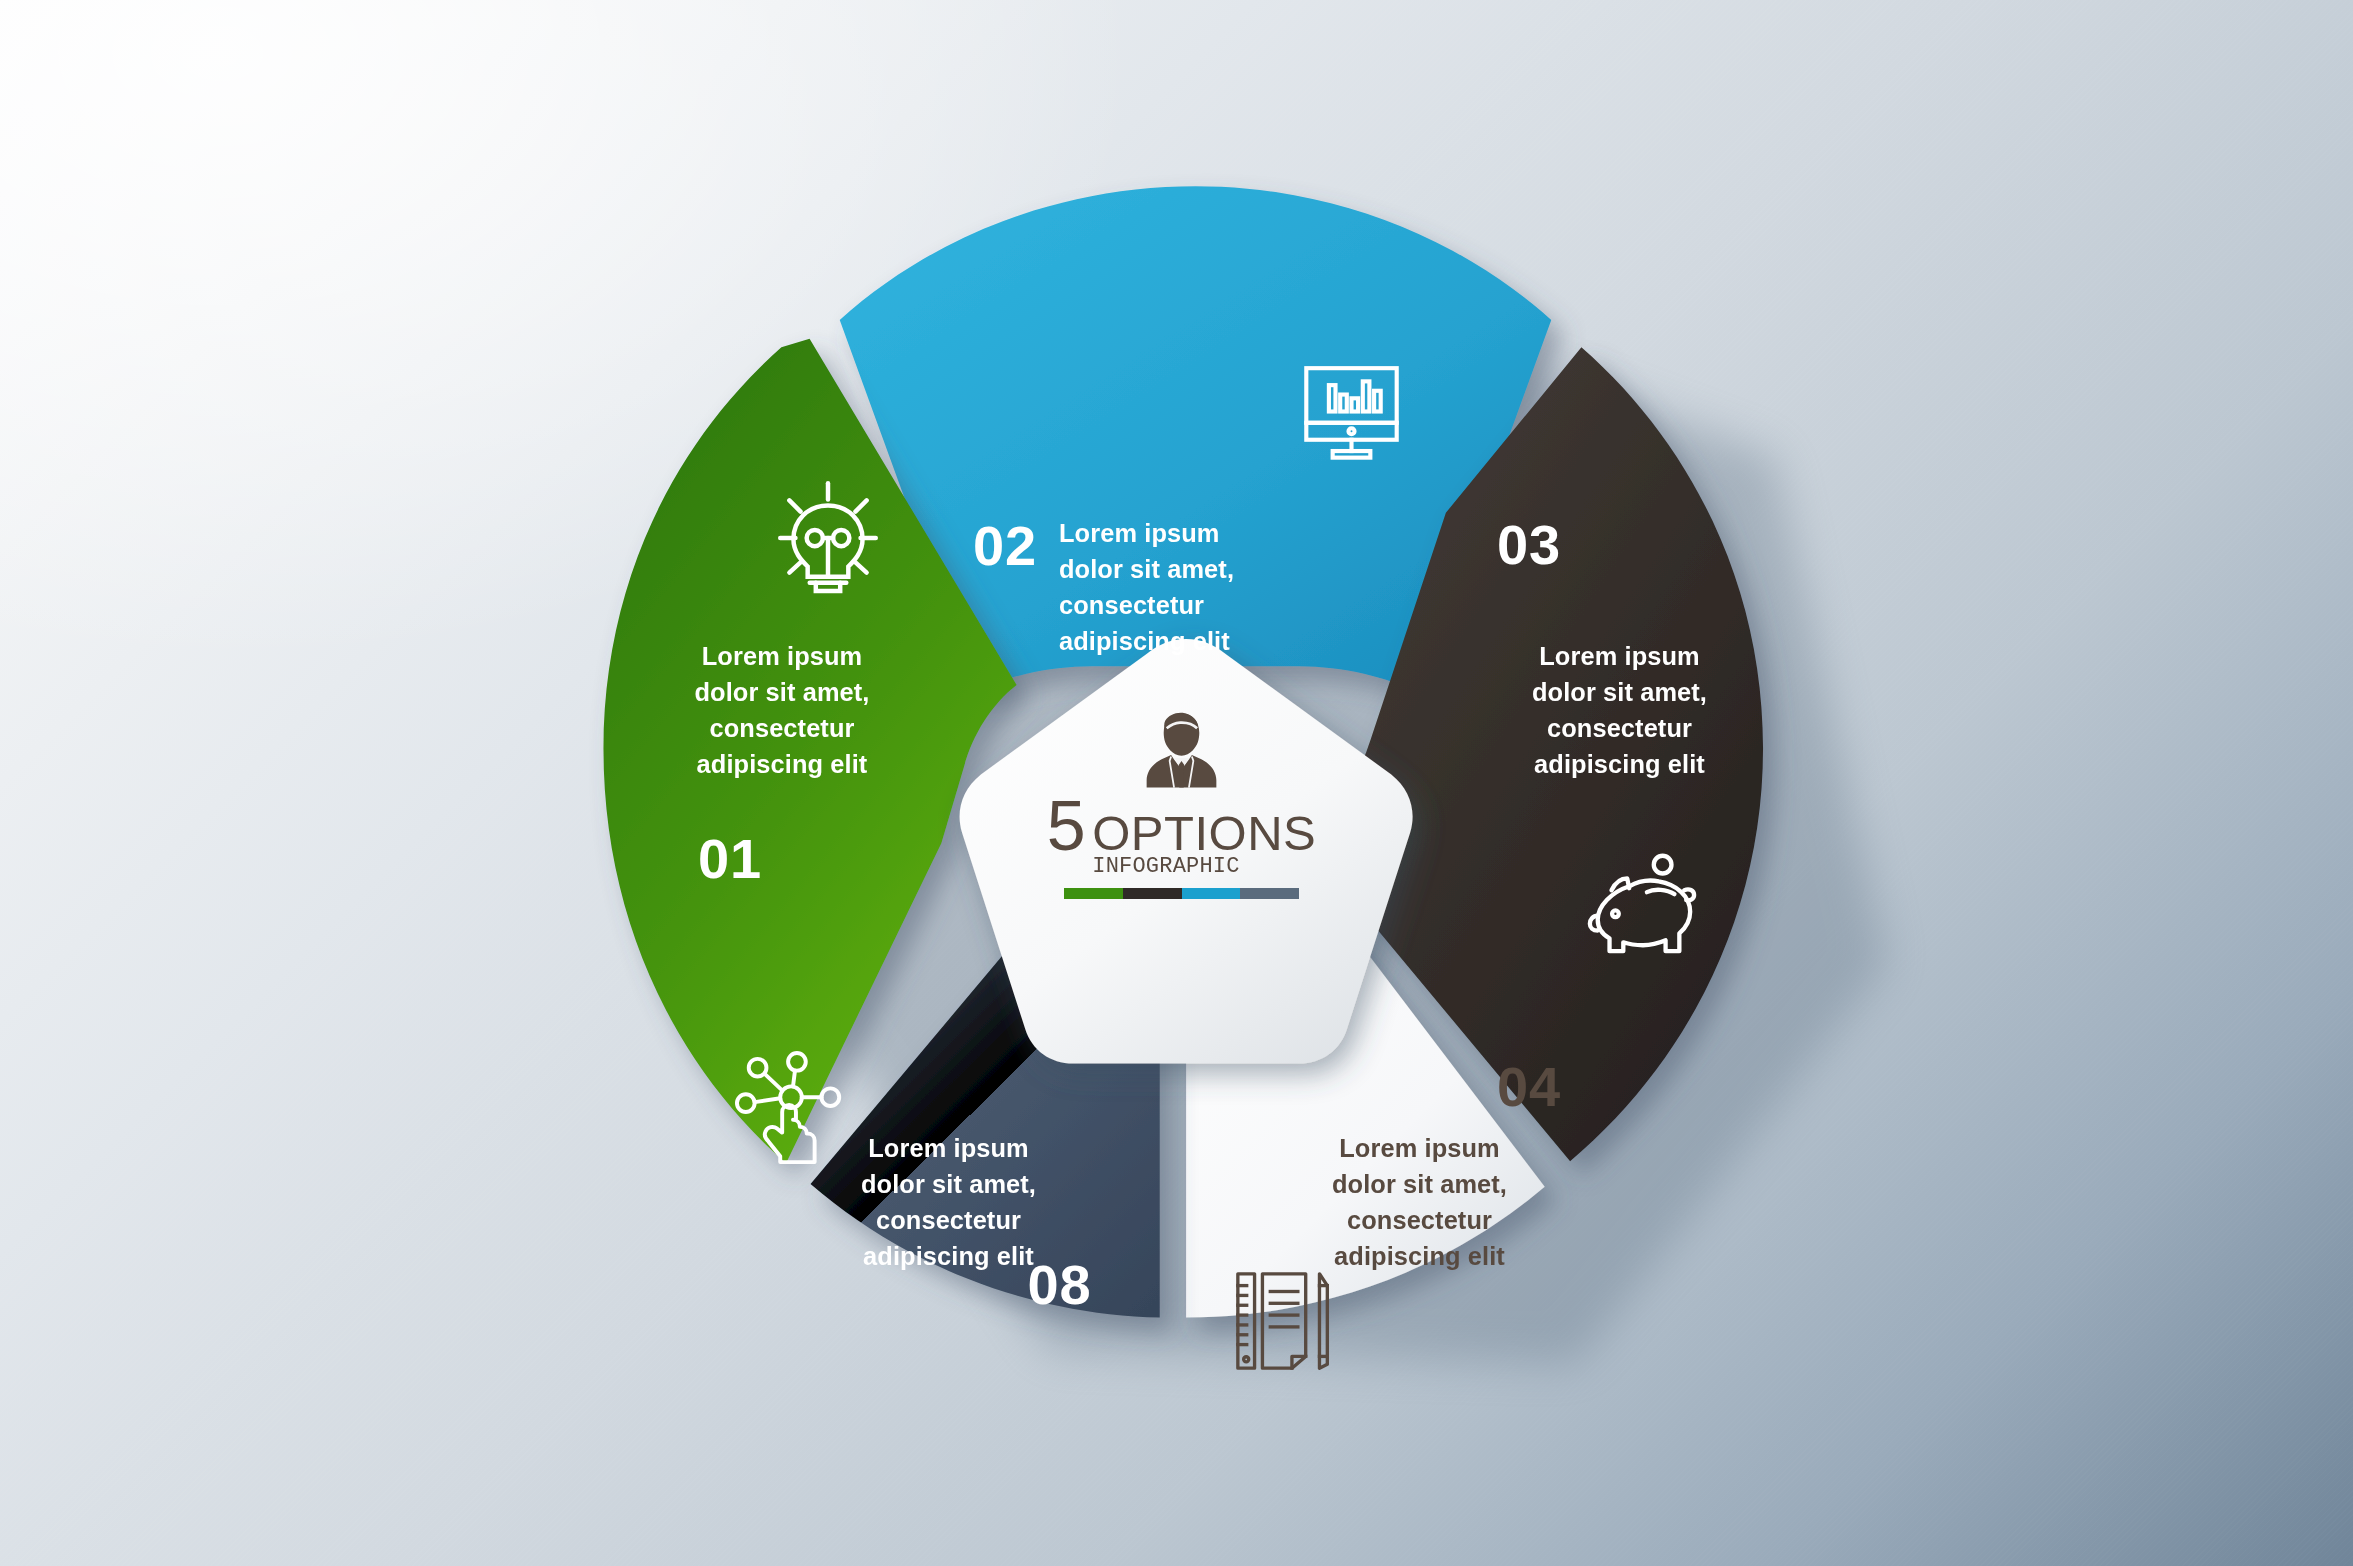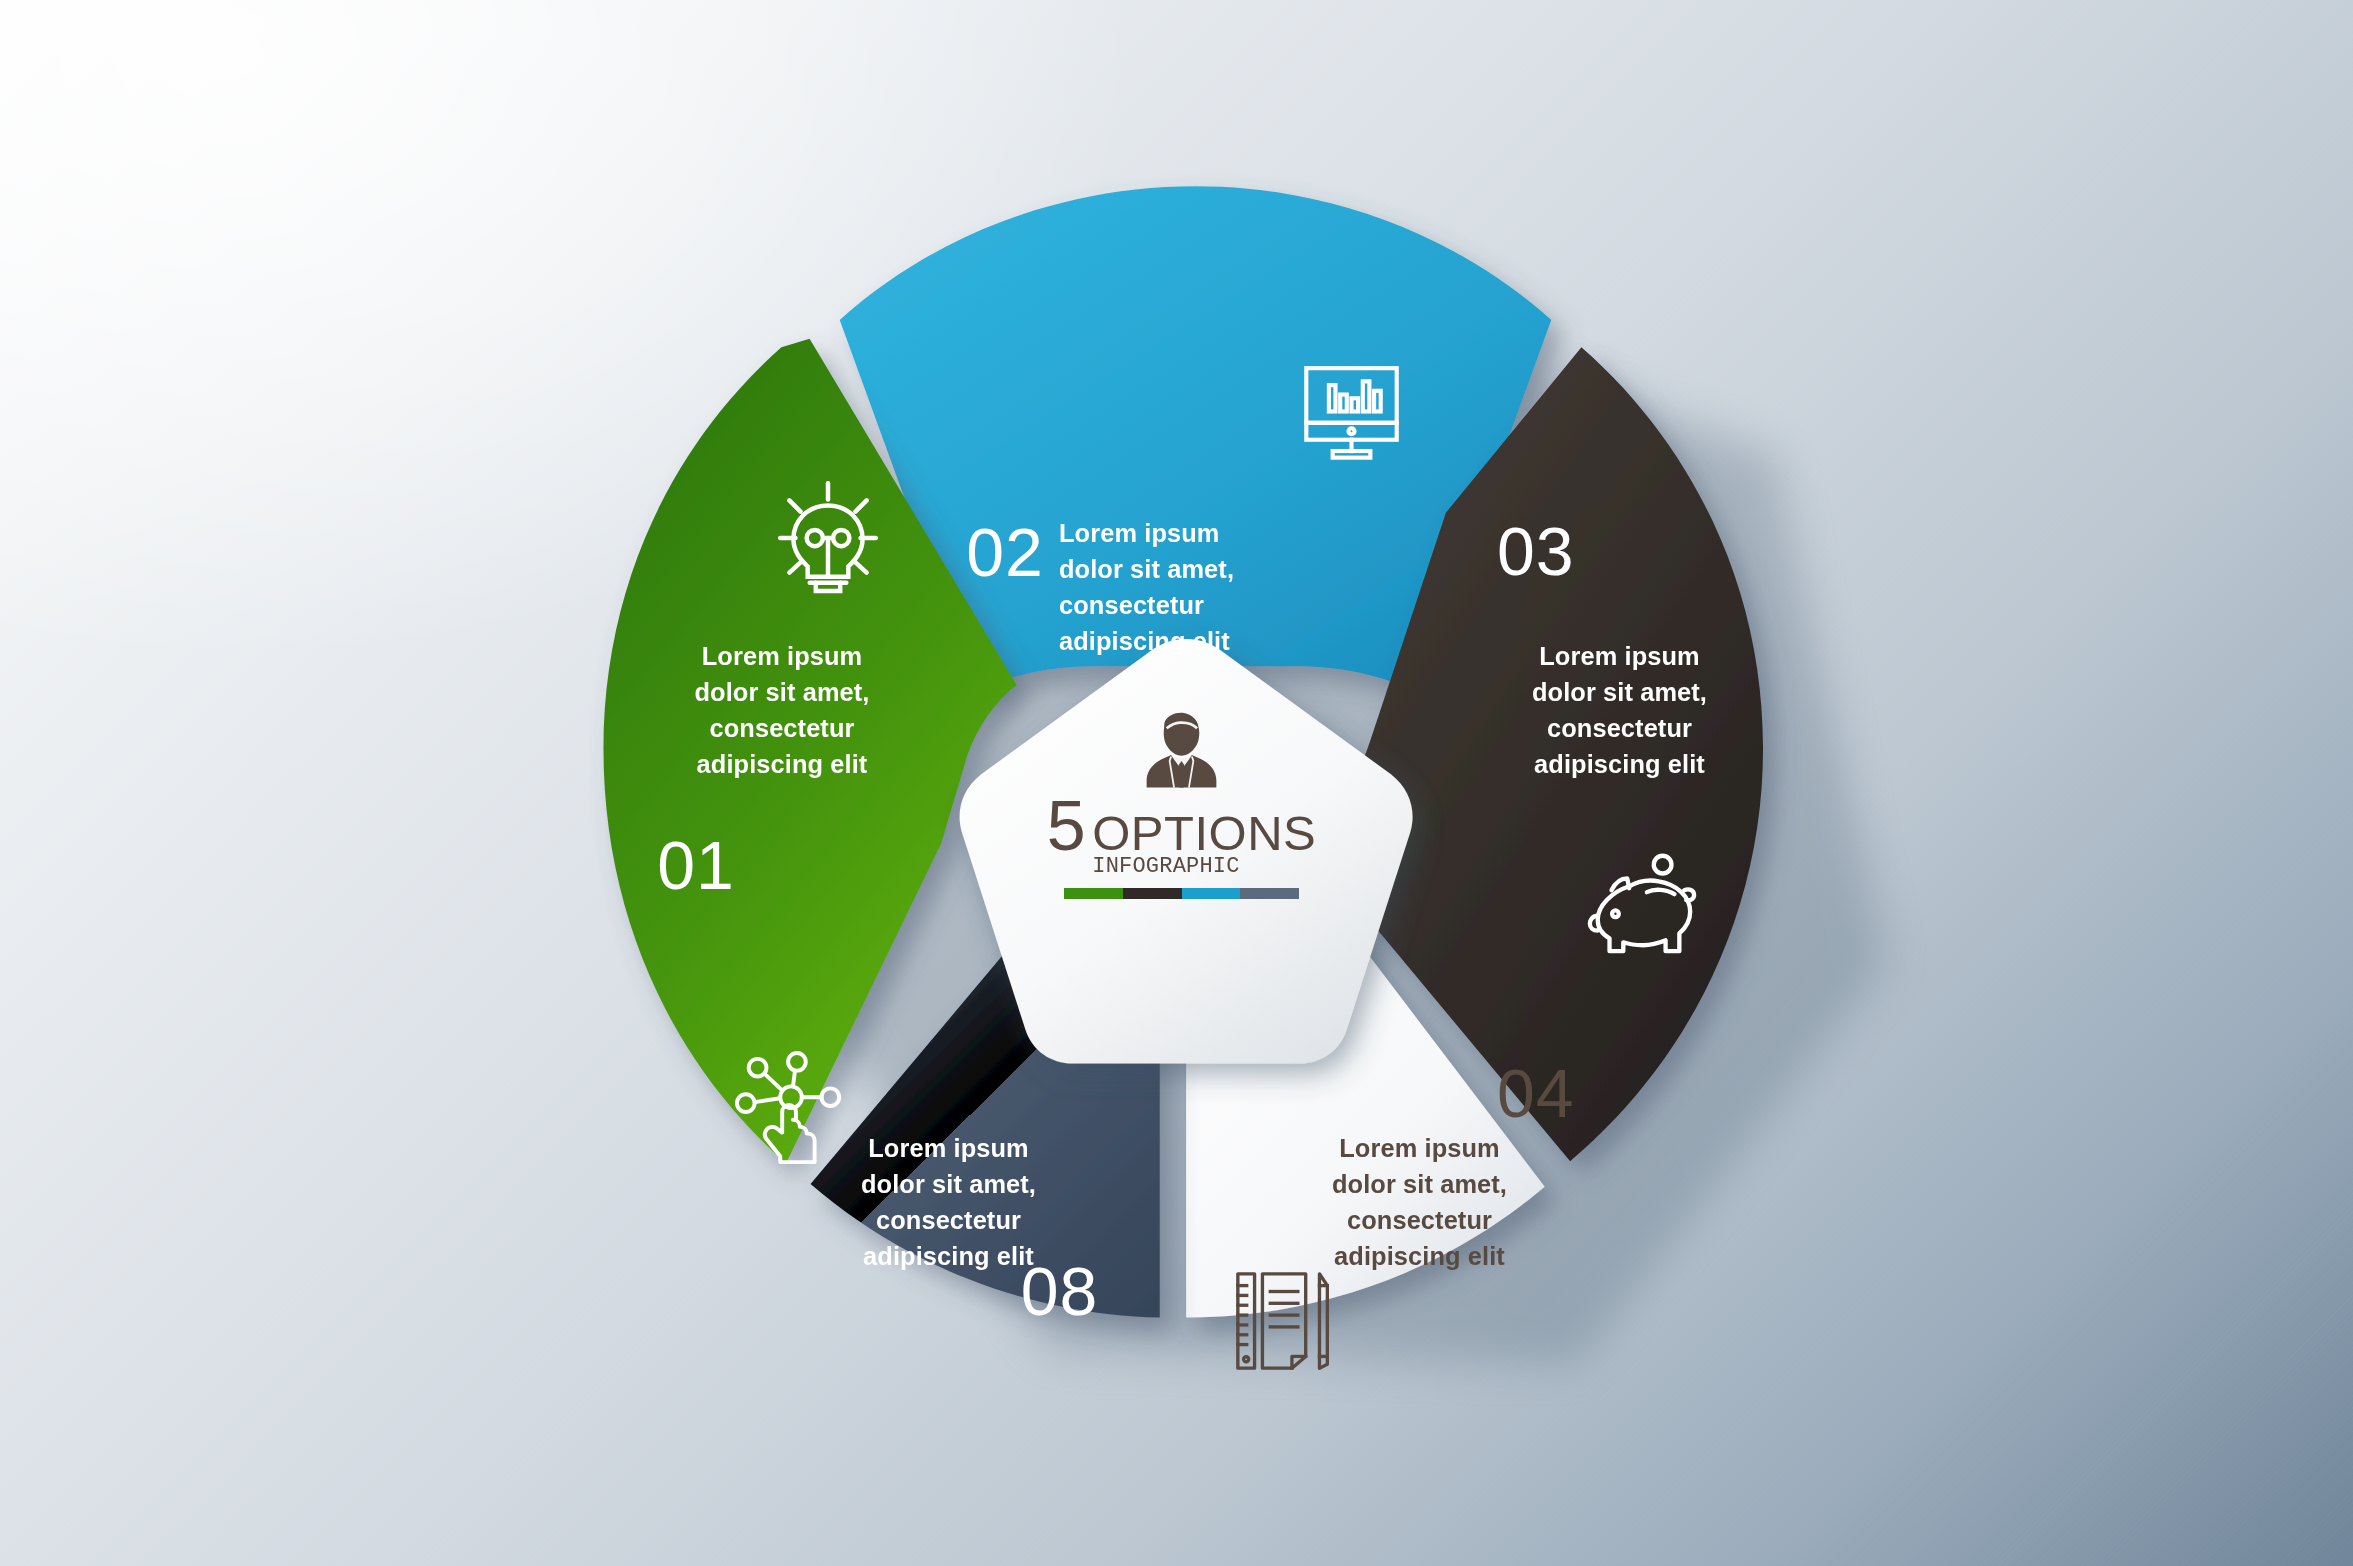--- a/index.html
+++ b/index.html
@@ -39,29 +39,29 @@
     position:absolute;
     color:#ffffff;
     font-weight:700;
     letter-spacing:0.1px;
   }
   .seg-body{
     font-size:25.4px;line-height:1.42;
     white-space:pre-line;
   }
   .seg-num{
-    font-size:68px;line-height:1;
-    font-weight:400;
+    font-size:56px;line-height:1;
+    font-weight:700;
     letter-spacing:0.9px;
   }
   .dark-ink{color:#584a40;}
 
   
   #t01-body{left:650px;top:638px;width:264px;text-align:center;}
-  #t01-num {left:635px;top:831px;width:122px;text-align:center;}
+  #t01-num {left:669px;top:831px;width:122px;text-align:center;}
   
   #t02-body{left:1059px;top:515px;width:221px;text-align:left;}
   #t02-num {left:951px;top:518px;width:108px;text-align:center;}
   
   #t03-body{left:1497px;top:638px;width:245px;text-align:center;}
   #t03-num {left:1497px;top:517px;width:113px;text-align:left;}
   
   #t04-body{left:1309px;top:1130px;width:221px;text-align:center;}
   #t04-num {left:1497px;top:1059px;width:113px;}
   

